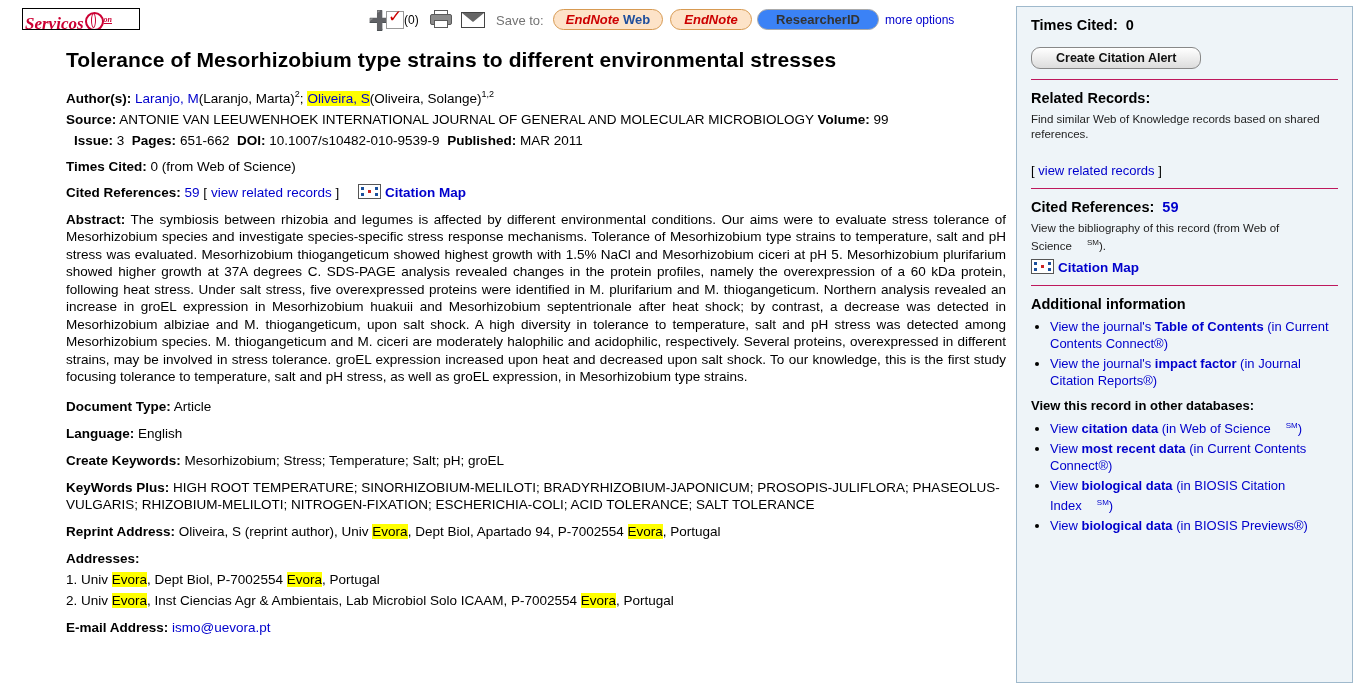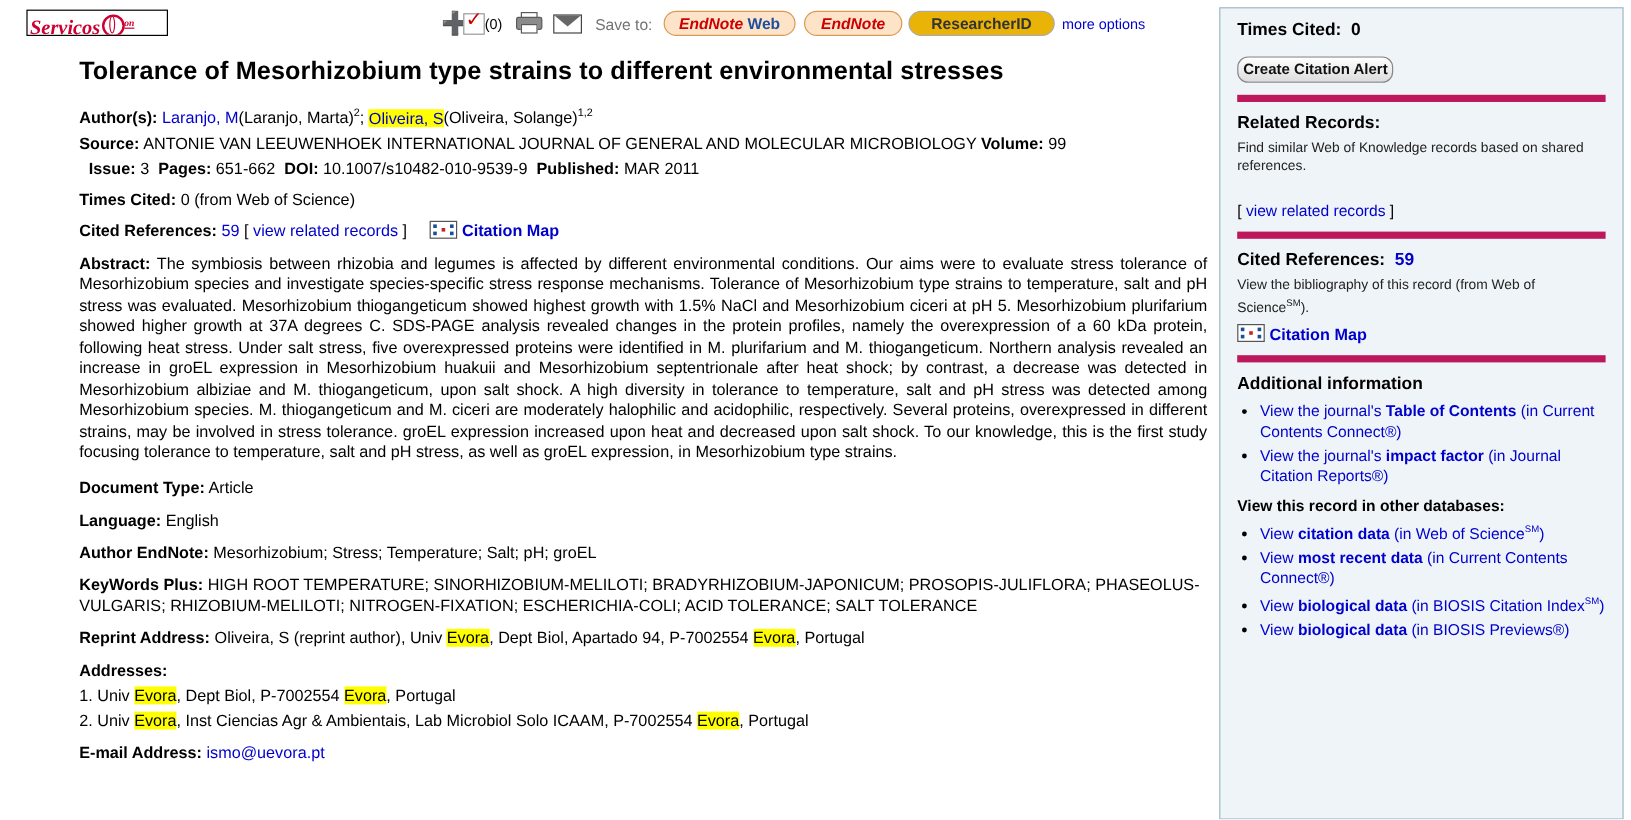--- a/index.html
+++ b/index.html
@@ -171,21 +171,21 @@
     left: 670px;
     width: 82px;
     background: #fde3c8;
     border: 1px solid #d79a52;
     color: #cc0000;
     font-style: italic;
   }
   .btn-researcherid {
     left: 757px;
     width: 122px;
-    background: #eab308;
+    background: #3b82f6;
     border: 1px solid #aaa;
     color: #333333;
   }
   .more-options {
     position: absolute;
     left: 885px; top: 13px;
     font-size: 12px;
     color: #0000cc;
   }
 
@@ -247,38 +247,38 @@
     left: 1016px; top: 6px;
     width: 337px;
     min-height: 677px;
     background: #eef4f8;
     border: 1px solid #9fb9cc;
     box-sizing: border-box;
     padding: 0 14px;
   }
   .sb-sec {
     padding: 10px 0 10px 0;
-    border-bottom: 6px solid #be185d;
+    border-bottom: 1px solid #be185d;
   }
   .sb-sec:last-child { border-bottom: none; }
   .sb-head {
     font-size: 14.5px;
     font-weight: bold;
     margin-bottom: 6px;
   }
   .sb-head .num { color: #0000cc; }
   .sb-text {
     font-size: 11.5px;
     line-height: 14.5px;
     color: #222;
   }
   .sb-btn {
     margin-top: 8px;
     display: inline-block;
-    padding: 3px 4px;
+    padding: 3px 24px;
     font-size: 12.5px;
     font-weight: bold;
     border: 1px solid #888;
     border-radius: 9px;
     background: linear-gradient(#ffffff, #dcdcdc);
     color: #111;
     cursor: pointer;
   }
   .sb-link-row {
     font-size: 13px;
@@ -290,21 +290,21 @@
     font-size: 13px;
     line-height: 17px;
   }
   .sb-list li { margin-bottom: 3px; }
   .sb-sub {
     font-weight: bold;
     font-size: 13px;
     margin-top: 9px;
   }
   .sb-citmap { margin-top: 6px; }
-  .small-sup { font-size: 8px; vertical-align: super; }
+  .small-sup { font-size: 8px; vertical-align: super; margin-left: 15px; }
 </style>
 </head>
 <body>
 
 <div id="page">
 
   <div class="toolbar">
     <div class="servicos-logo">
       <span>Serviços</span><span class="globe"></span><span class="sup">on</span>
     </div>
@@ -391,21 +391,21 @@
       <span class="lbl">Document Type:</span>
       <span>Article</span>
     </div>
 
     <div class="fieldline" style="margin-top:10px">
       <span class="lbl">Language:</span>
       <span>English</span>
     </div>
 
     <div class="fieldline" style="margin-top:10px">
-      <span class="lbl">Author EndNote:</span>
+      <span class="lbl">Create Keywords:</span>
       <span>Mesorhizobium; Stress; Temperature; Salt; pH; groEL</span>
     </div>
 
     <div class="fieldline" style="margin-top:10px; width:935px">
       <span class="lbl">KeyWords Plus:</span>
       <span>HIGH ROOT TEMPERATURE; SINORHIZOBIUM-MELILOTI; BRADYRHIZOBIUM-JAPONICUM; PROSOPIS-JULIFLORA; PHASEOLUS-VULGARIS; RHIZOBIUM-MELILOTI; NITROGEN-FIXATION; ESCHERICHIA-COLI; ACID TOLERANCE; SALT TOLERANCE</span>
     </div>
 
     <div class="fieldline" style="margin-top:10px">
       <span class="lbl">Reprint Address:</span>

